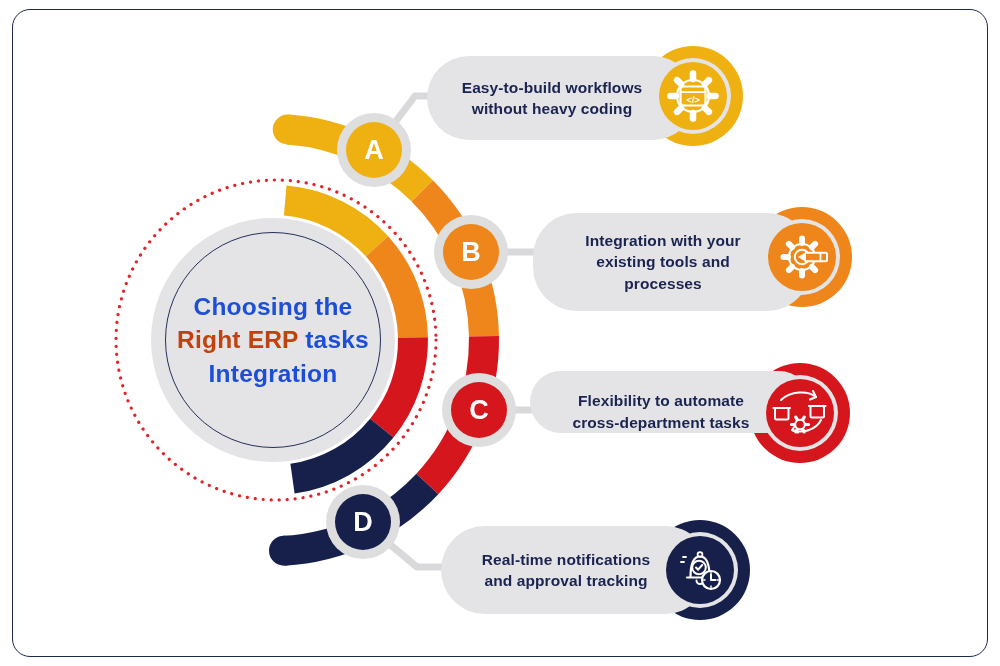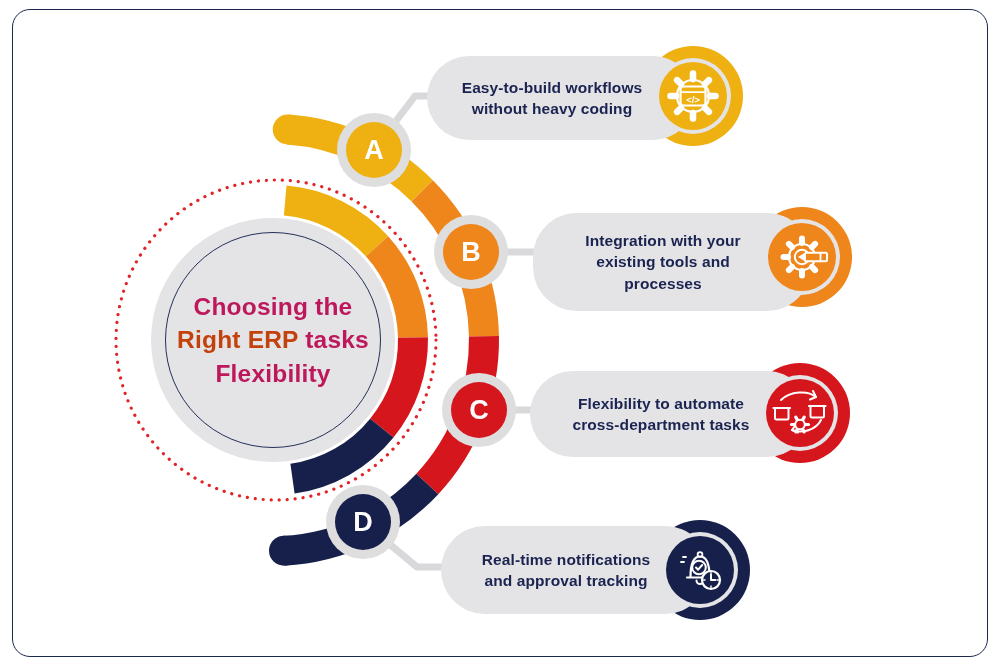--- a/index.html
+++ b/index.html
@@ -6,21 +6,21 @@
   #canvas{position:relative;width:1000px;height:666px;background:#ffffff;overflow:hidden;
           font-family:"Liberation Sans","DejaVu Sans",sans-serif;}
   #frame{position:absolute;left:12px;top:9px;right:12px;bottom:9px;border:1.5px solid #1b2a4e;border-radius:18px;pointer-events:none;}
   #wheel-svg{position:absolute;left:0;top:0;width:1000px;height:666px;}
 
   
   #center-circle{position:absolute;left:151px;top:218px;width:244px;height:244px;border-radius:50%;
                  background:#e4e4e6;display:flex;align-items:center;justify-content:center;}
   #center-ring{position:absolute;left:14px;top:14px;right:14px;bottom:14px;border:1.6px solid #25305a;border-radius:50%;}
   #center-title{position:relative;width:212px;text-align:center;font-weight:700;font-size:24.5px;line-height:1.36;letter-spacing:.2px;}
-  #center-title .t-navy{color:#be185d;}
+  #center-title .t-navy{color:#1d4ed8;}
   #center-title .t-red{color:#c2410c;}
 
   
   .badge{position:absolute;width:74px;height:74px;border-radius:50%;background:#dededf;
          transform:translate(-50%,-50%);display:flex;align-items:center;justify-content:center;}
   .badge-inner{width:56px;height:56px;border-radius:50%;display:flex;align-items:center;justify-content:center;}
   .badge-letter{color:#ffffff;font-weight:700;font-size:27px;line-height:1;}
 
   
   .card{position:absolute;background:#e4e4e6;border-radius:44px;display:flex;align-items:center;}
@@ -62,21 +62,21 @@
 
   <div class="card" style="left: 427px; top: 56px; width: 268px; height: 84px;">
     <div class="card-text">Easy-to-build workflows
 without heavy coding</div>
   </div>
   <div class="card" style="left: 533px; top: 213px; width: 278px; height: 98px;">
     <div class="card-text">Integration with your
 existing tools and
 processes</div>
   </div>
-  <div class="card" style="left: 530px; top: 371px; width: 280px; height: 86px;">
+  <div class="card" style="left: 530px; top: 371px; width: 280px; height: 62px; align-items: flex-end;">
     <div class="card-text">Flexibility to automate
 cross-department tasks</div>
   </div>
   <div class="card" style="left: 441px; top: 526px; width: 268px; height: 88px;">
     <div class="card-text">Real-time notifications
 and approval tracking</div>
   </div>
 
   <div class="icon-ring" style="left: 655px; top: 58px;">
     <div class="icon-core" style="background: rgb(239, 176, 18); color: rgb(239, 176, 18);">
@@ -180,18 +180,18 @@
     <div class="badge-inner" style="background: rgb(22, 32, 74);">
         <span class="badge-letter">D</span>
       </div>
   </div>
 
   <div id="center-circle">
     <div id="center-ring"></div>
     <div id="center-title">
         <div><span class="t-navy">Choosing the</span></div>
         <div><span class="t-red">Right ERP</span><span class="t-navy"> tasks</span></div>
-        <div><span class="t-navy">Flexibility</span></div>
+        <div><span class="t-navy">Integration</span></div>
       </div>
   </div>
 
   <div id="frame"></div>
 </div>
 
 </body></html>

